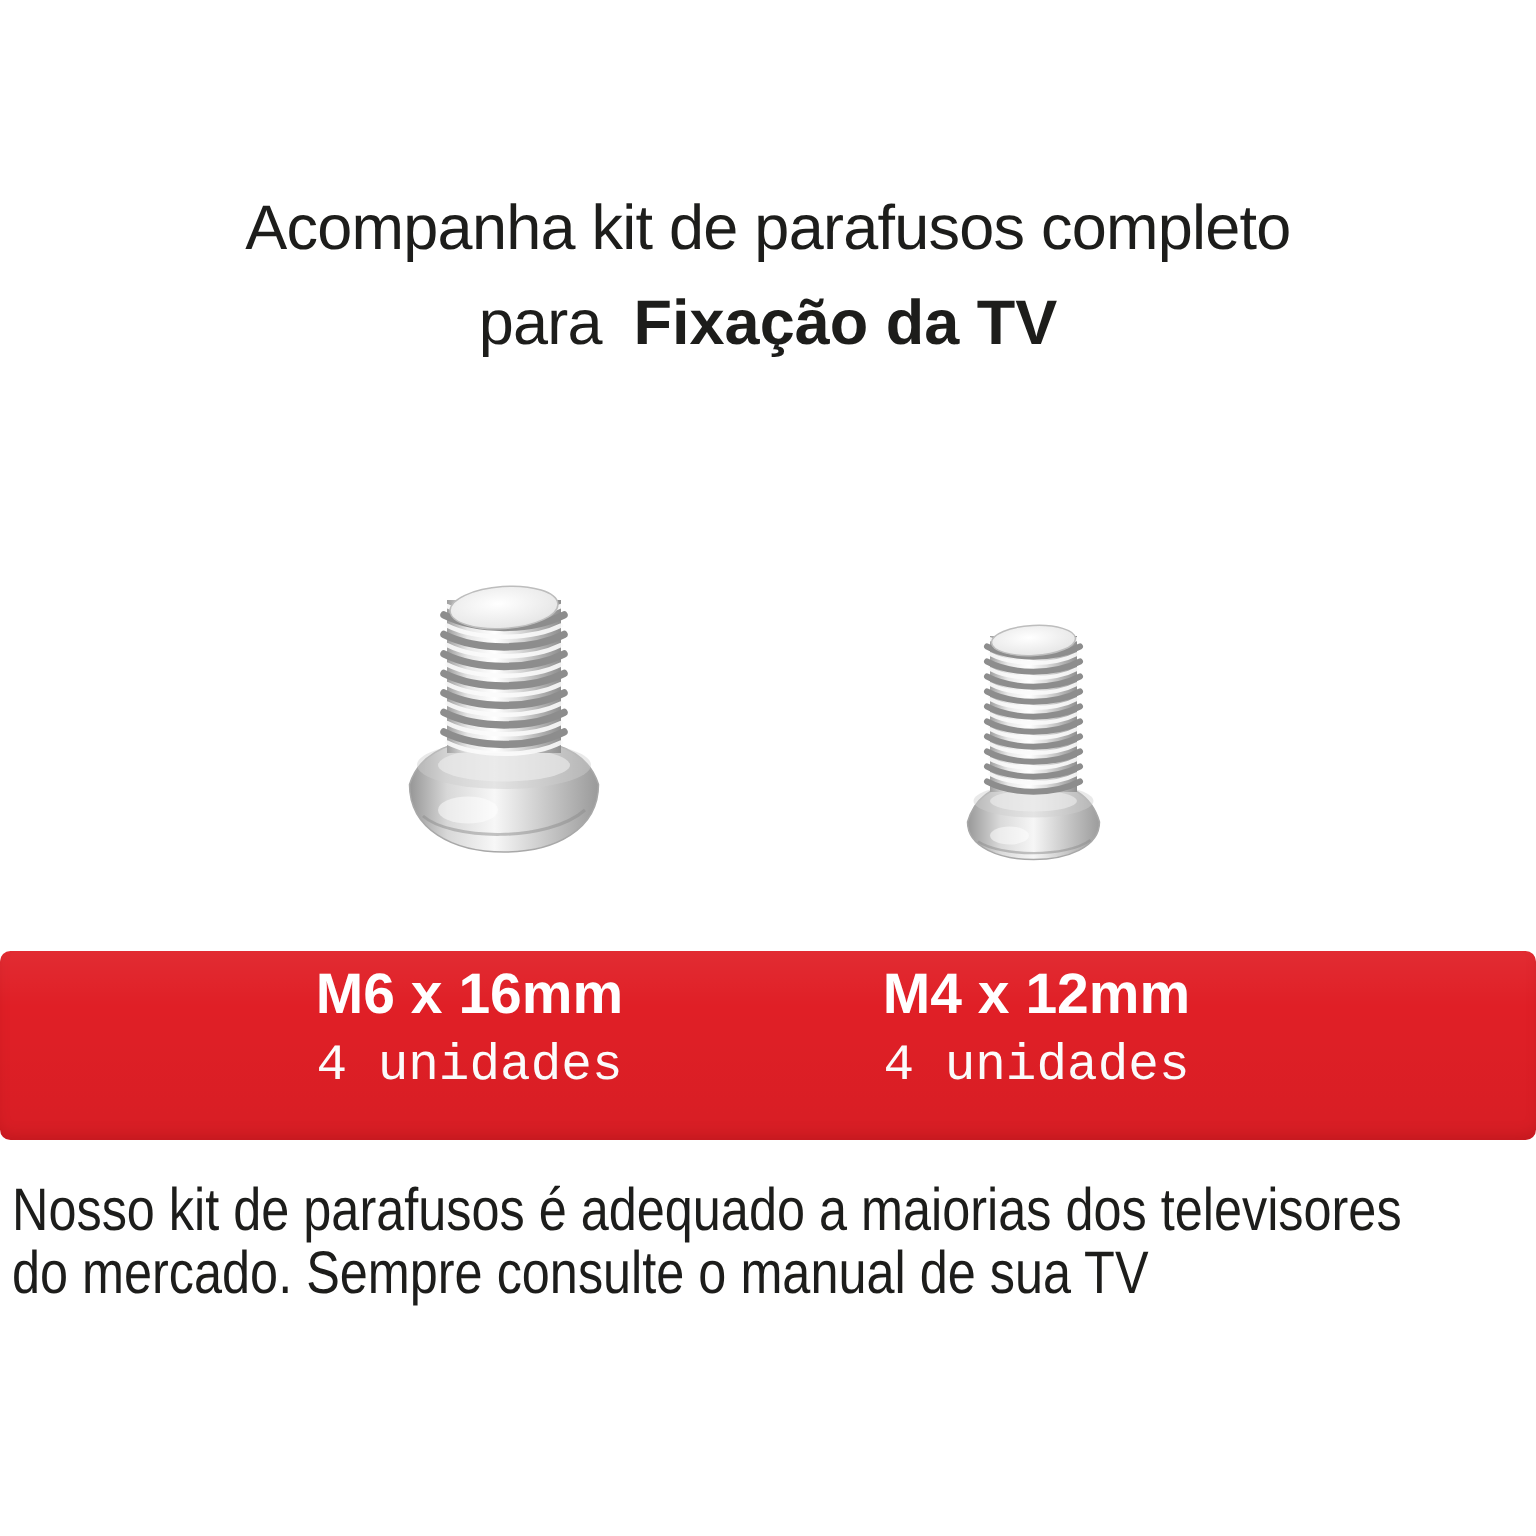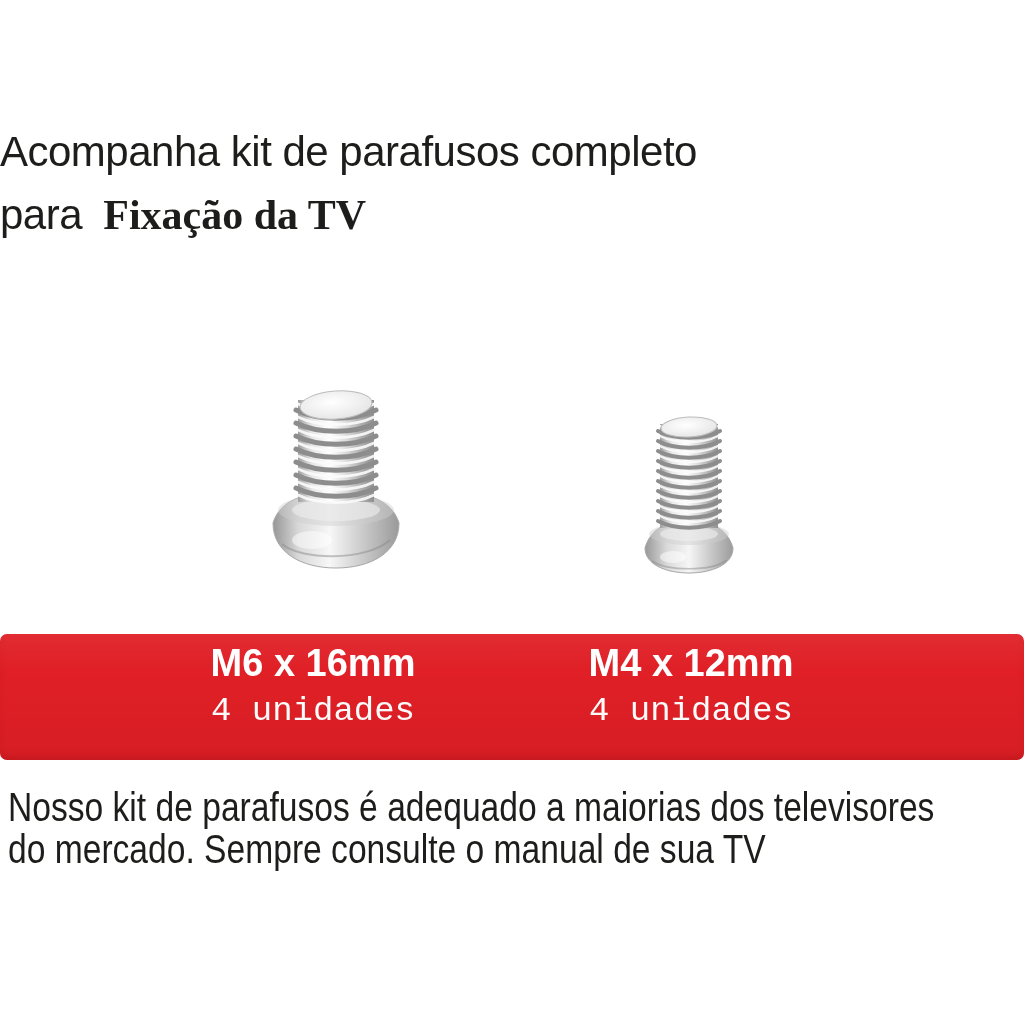--- a/index.html
+++ b/index.html
@@ -11,29 +11,29 @@
     overflow: hidden;
     font-family: "Liberation Sans", sans-serif;
     color: #1d1d1b;
   }
 
   
   .heading {
     position: absolute;
     top: 120px; left: 0;
     width: 1024px;
-    text-align: left;
+    text-align: center;
     font-size: 42px;
     line-height: 63px;
     letter-spacing: -0.5px;
     font-weight: 400;
   }
   .heading .bold {
     font-weight: bold;
-    font-family: Liberation Serif, serif;
+    font-family: Liberation Sans, sans-serif;
     letter-spacing: 0;
     margin-left: 10px;
   }
 
   
   .screw { position: absolute; }
   .screw-large { left: 270px; top: 388px; width: 132px; height: 184px; }
   .screw-small { left: 643px; top: 415px; width: 92px;  height: 160px; }
   .screw svg { display: block; width: 100%; height: 100%; }
 

